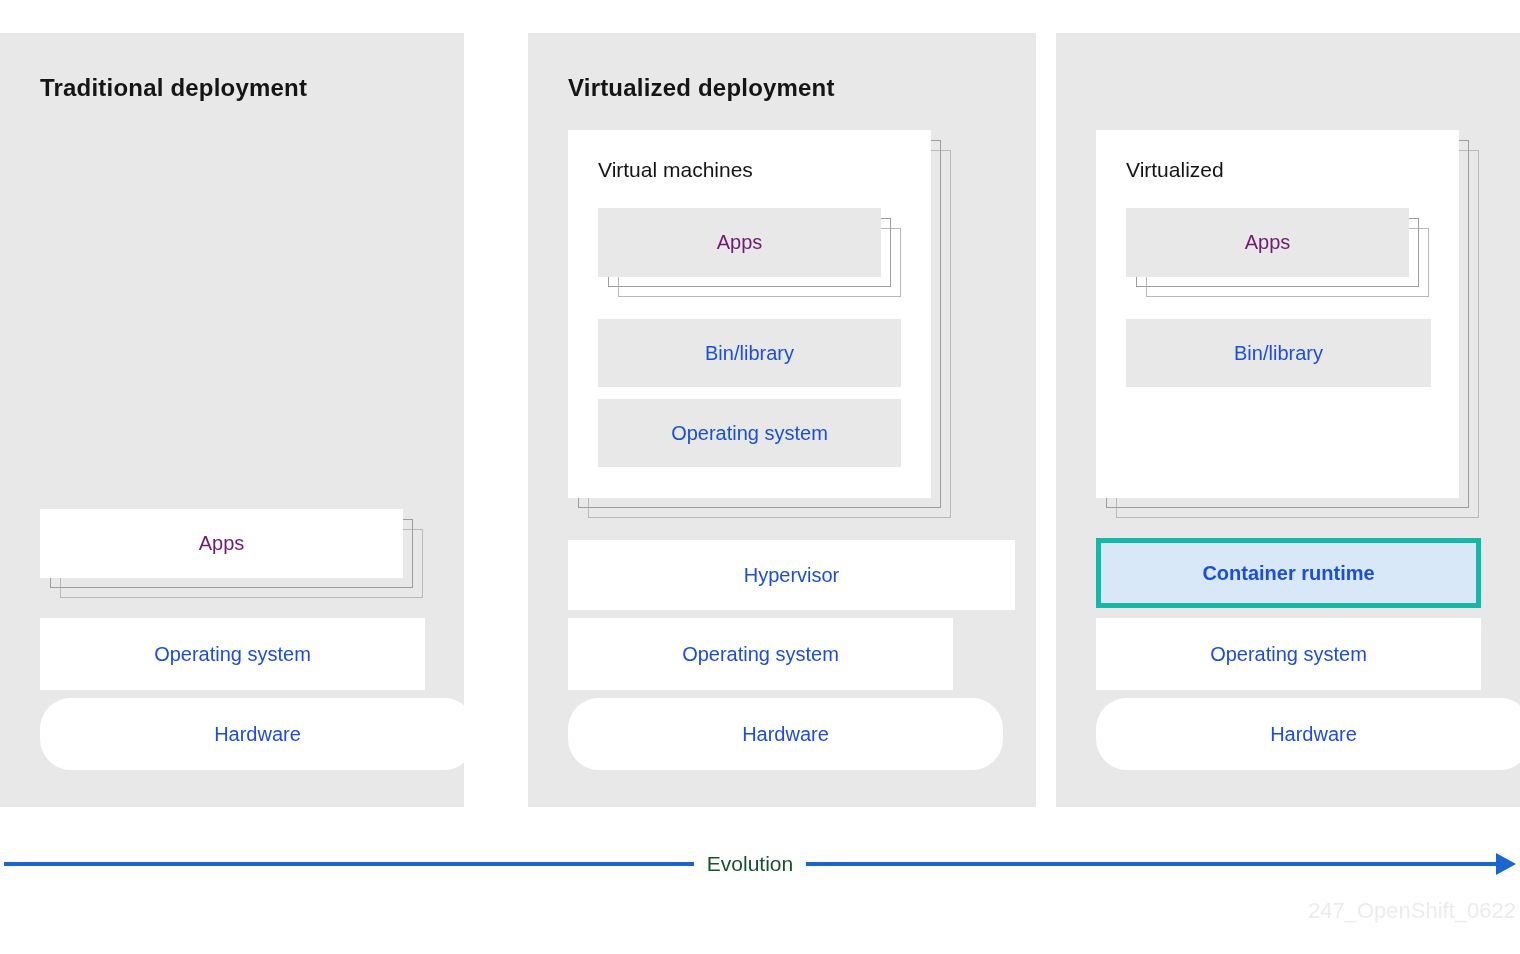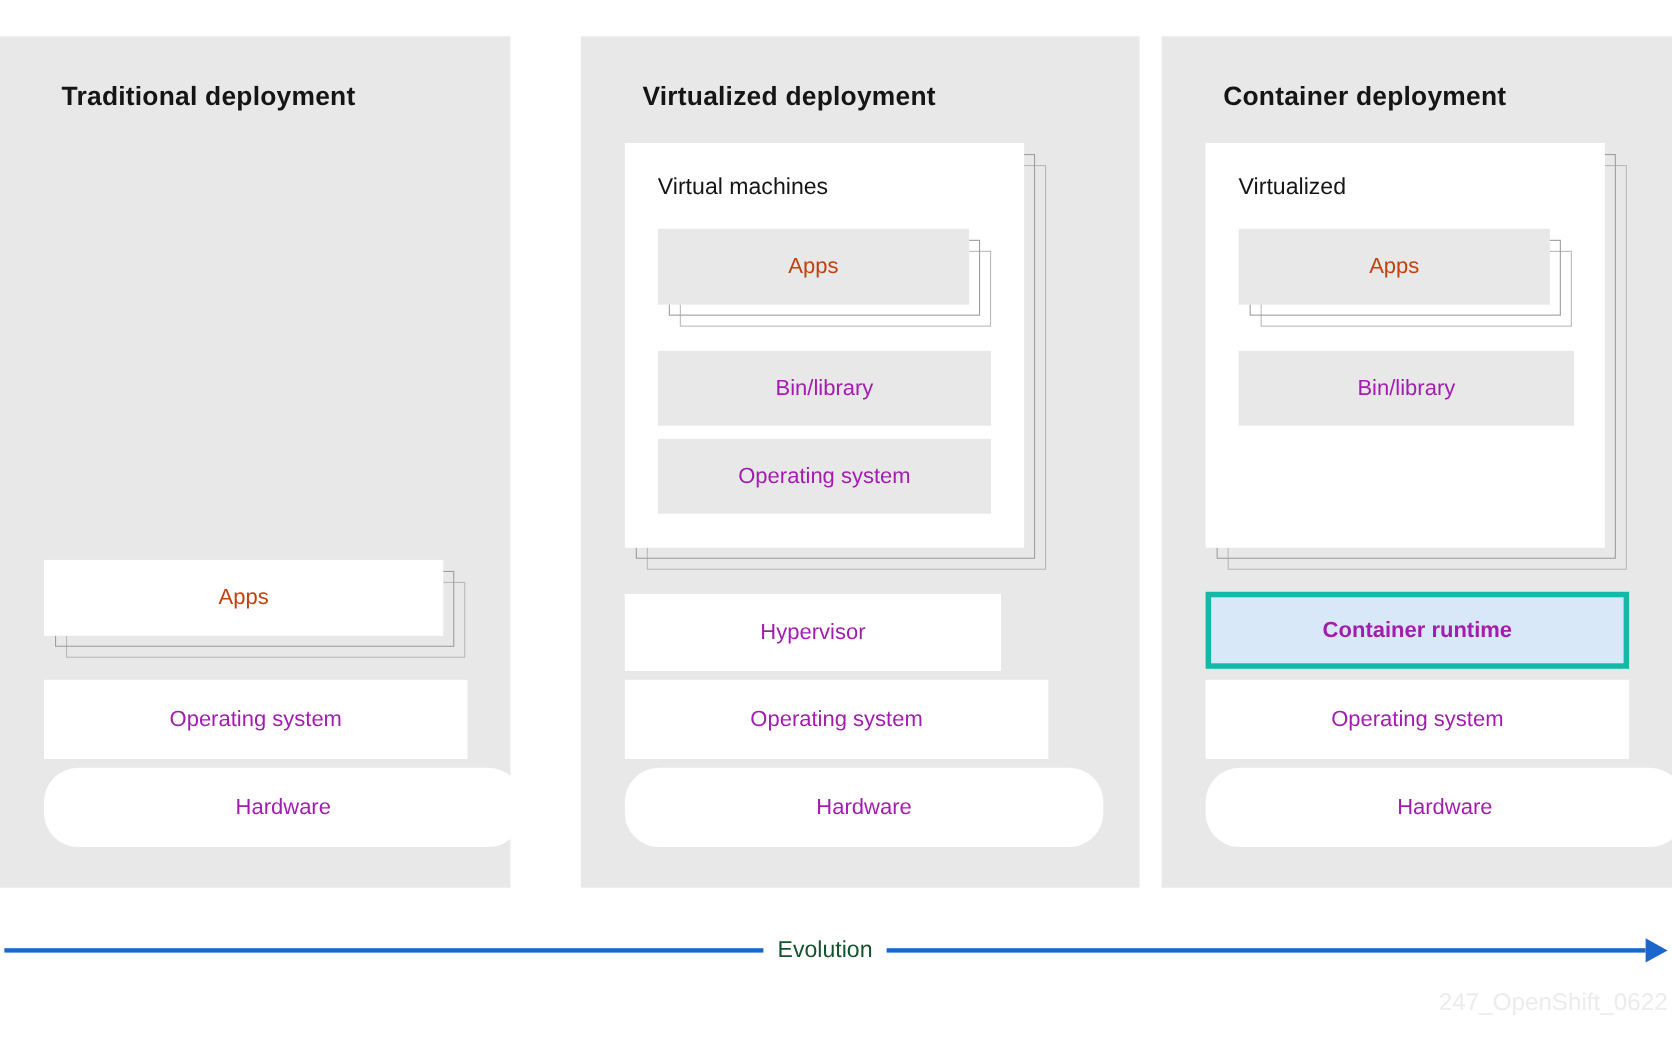--- a/index.html
+++ b/index.html
@@ -13,53 +13,52 @@
     position:absolute;top:33px;width:464px;height:774px;
     background:#e8e8e8;
   }
   .panel.p1{left:0;}
   .panel.p2{left:528px;padding-left:44px;}
   .panel.p3{left:1056px;}
   .panel-title{
     position:absolute;left:40px;top:40px;
     font-size:24px;font-weight:bold;letter-spacing:.2px;line-height:30px;
     white-space:nowrap;
-    margin-left:16px;
   }
   
   .box{
     position:absolute;display:flex;align-items:center;justify-content:center;
-    font-size:20px;color:#a21caf;background:#ffffff;box-sizing:border-box;
+    font-size:20px;color:#1d4ed8;background:#ffffff;box-sizing:border-box;
     text-align:center;
   }
   .box.gray{background:#e8e8e8;}
   
   .stack{position:absolute;}
   .stack .sl{position:absolute;width:100%;height:100%;box-sizing:border-box;background:transparent;}
   .stack .sl2{left:20px;top:20px;border:1px solid #b9b9b9;}
   .stack .sl1{left:10px;top:10px;border:1px solid #9e9e9e;}
   .stack .main{
     position:absolute;left:0;top:0;width:100%;height:100%;
     display:flex;align-items:center;justify-content:center;
-    font-size:20px;color:#c2410c;background:#ffffff;
+    font-size:20px;color:#701a75;background:#ffffff;
   }
   .stack .main.gray{background:#e8e8e8;}
   
   .card-main{
     position:absolute;left:0;top:0;width:100%;height:100%;
     background:#ffffff;
   }
   .card-label{
     position:absolute;left:30px;top:27px;
     font-size:21px;line-height:26px;white-space:nowrap;
   }
   
   .row-os{left:40px;top:585px;width:385px;height:72px;}
   .row-hw{left:40px;top:665px;width:435px;height:72px;border-radius:31px;}
-  .row-mid{left:40px;top:507px;width:342px;height:70px;}
+  .row-mid{left:40px;top:507px;width:447px;height:70px;}
   .runtime{
     left:40px;top:505px;width:385px;height:70px;
     background:#d9e8f8;border:5px solid #14b8a6;font-weight:bold;
   }
   
   .evolution{
     position:absolute;left:4px;right:24px;top:852px;height:23px;
     display:flex;align-items:center;
   }
   .ev-line{flex:1;height:4px;background:#1a66cc;}
@@ -110,21 +109,20 @@
       <div class="box gray" style="left:30px;top:269px;width:303px;height:68px;">Operating system</div>
     </div>
   </div>
 
   <div class="box row-mid">Hypervisor</div>
   <div class="box row-os">Operating system</div>
   <div class="box row-hw">Hardware</div>
 </div>
 
 <div class="panel p3">
-  <div class="panel-title">Container deployment</div>
 
   <div class="stack" style="left:40px;top:97px;width:363px;height:368px;">
     <div class="sl sl2"></div>
     <div class="sl sl1"></div>
     <div class="card-main">
       <div class="card-label">Virtualized</div>
 
       <div class="stack" style="left:30px;top:78px;width:283px;height:69px;">
         <div class="sl sl2"></div>
         <div class="sl sl1"></div>

